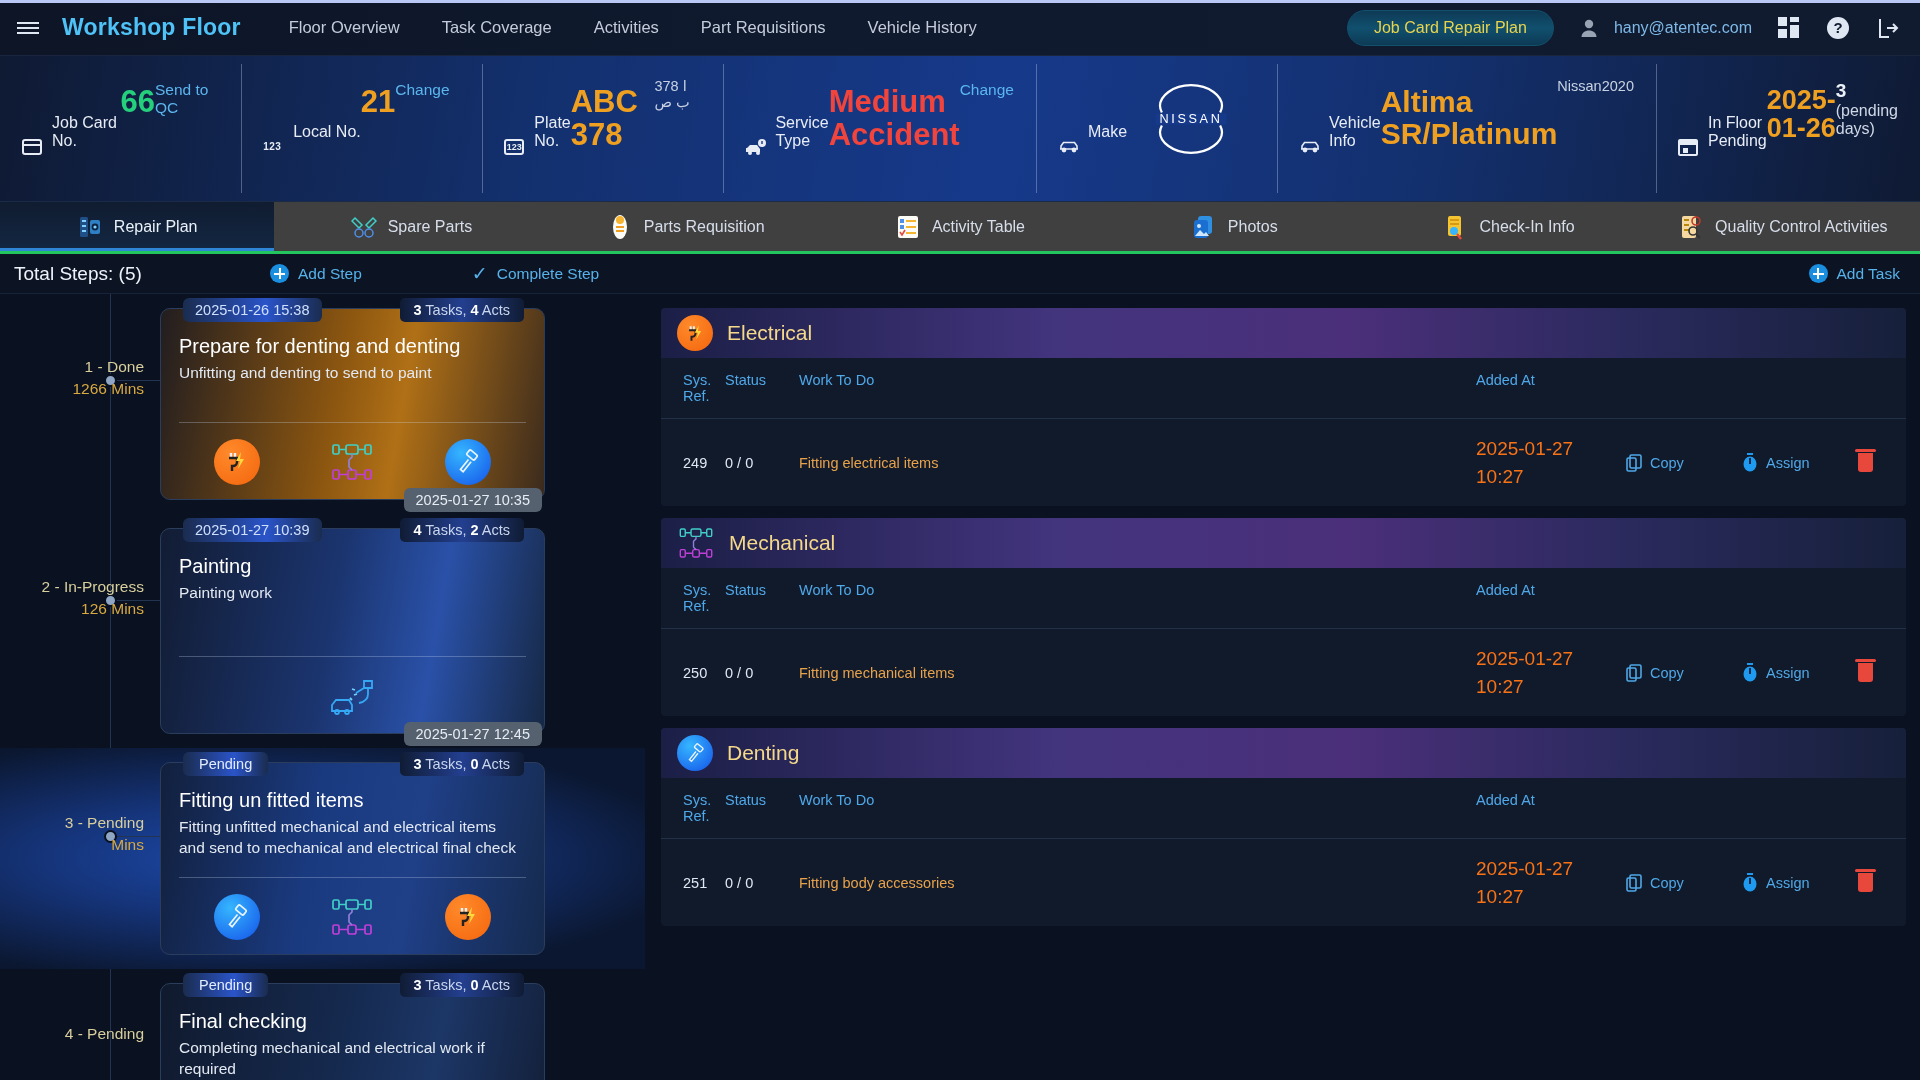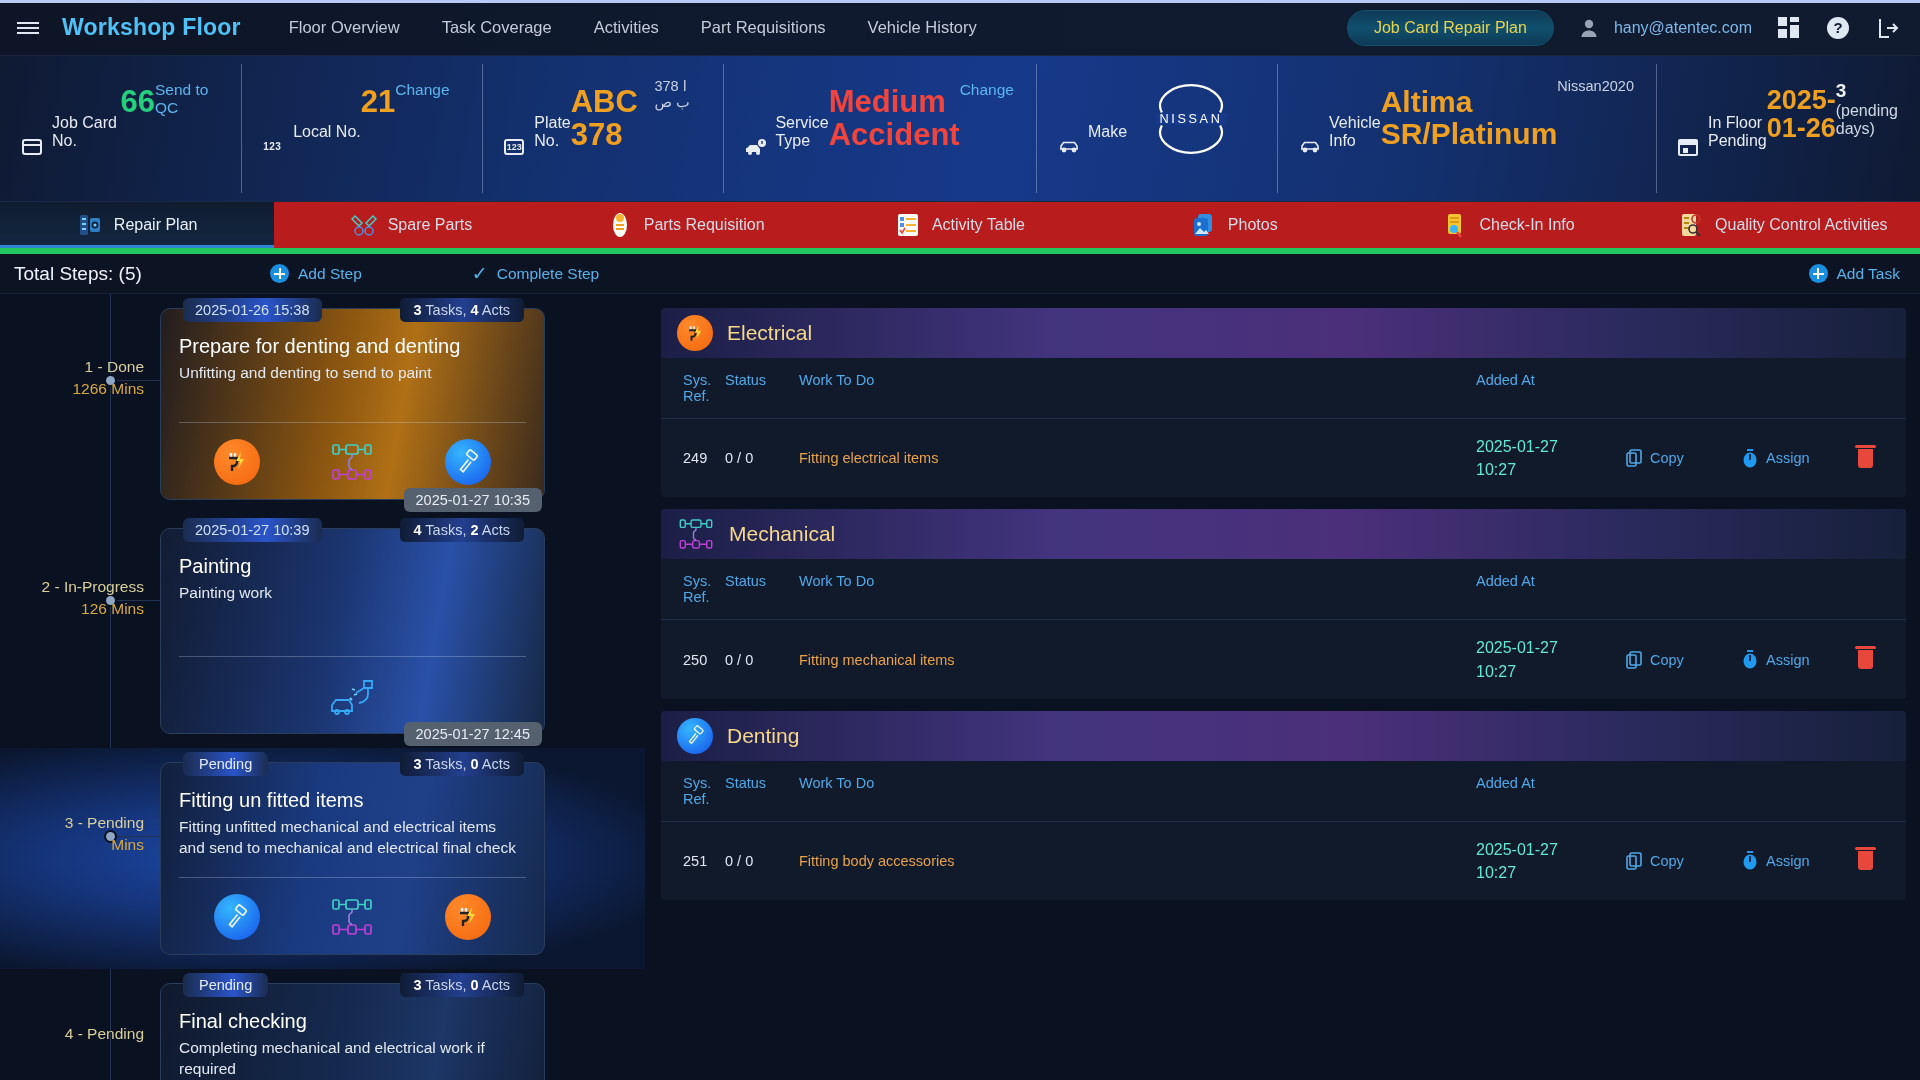--- a/index.html
+++ b/index.html
@@ -70,21 +70,21 @@
   .ic.plate{ border:2px solid #e7ecf5; border-radius:3px; font-size:9px; font-weight:bold;
              color:#e7ecf5; text-align:center; line-height:12px;}
   .ic.cal{ border:2px solid #e7ecf5; border-radius:2px; height:17px;}
   .ic.cal::before{content:"";position:absolute;left:-2px;right:-2px;top:0;height:4px;background:#e7ecf5;}
   .ic.cal::after{content:"";position:absolute;left:3px;top:7px;width:5px;height:5px;background:#e7ecf5;}
   .nissan { width:94px; height:94px; margin: 0 auto; position:relative; }
 
   
   .tabbar {
     flex: 0 0 52px; height:52px; display:flex; align-items:stretch;
-    background:#b91c1c; border-bottom:6px solid #22c55e;
+    background:#404040; border-bottom:3px solid #22c55e;
   }
   .tab {
     flex:1; display:flex; align-items:center; justify-content:center; gap:11px;
     color:#d7deea; font-size:16px; cursor:pointer; position:relative; white-space:nowrap;
   }
   .tab.active { color:#eaf1fb; }
   .tab.active::after{ content:""; position:absolute; left:0; right:0; bottom:0; height:3px; background:#2f86d6;}
   .tab.active { background: linear-gradient(180deg,#101c30,#132743); }
   .tabico{ width:26px; height:26px; flex:0 0 26px; }
 
@@ -184,21 +184,21 @@
            border-top:1px solid #22304a; }
   .col-ref{ width:64px; padding-left:22px !important; }
   .col-status{ width:74px; }
   .col-work{ }
   .col-added{ width:150px; }
   .col-copy{ width:116px; }
   .col-assign{ width:116px; }
   .col-del{ width:48px; }
   .td-white{ color:#dfe7f3 !important; }
   .lnk{ display:flex; align-items:center; gap:8px; color:#4fa8e8; cursor:pointer; font-size:14.5px;}
-  .date2{ color:#5eead4; font-size:16px; line-height:1.45;}
+  .date2{ color:#f97316; font-size:19px; line-height:1.45;}
   .trash{ width:15px;height:19px;background:#e8473c;border-radius:0 0 3px 3px;position:relative;cursor:pointer;}
   .trash::before{content:"";position:absolute;top:-4px;left:-3px;right:-3px;height:3px;background:#e8473c;border-radius:2px;}
   svg{ display:block; }
 </style>
 </head>
 <body>
 
 <div class="app">
 
   <div class="topbar">

